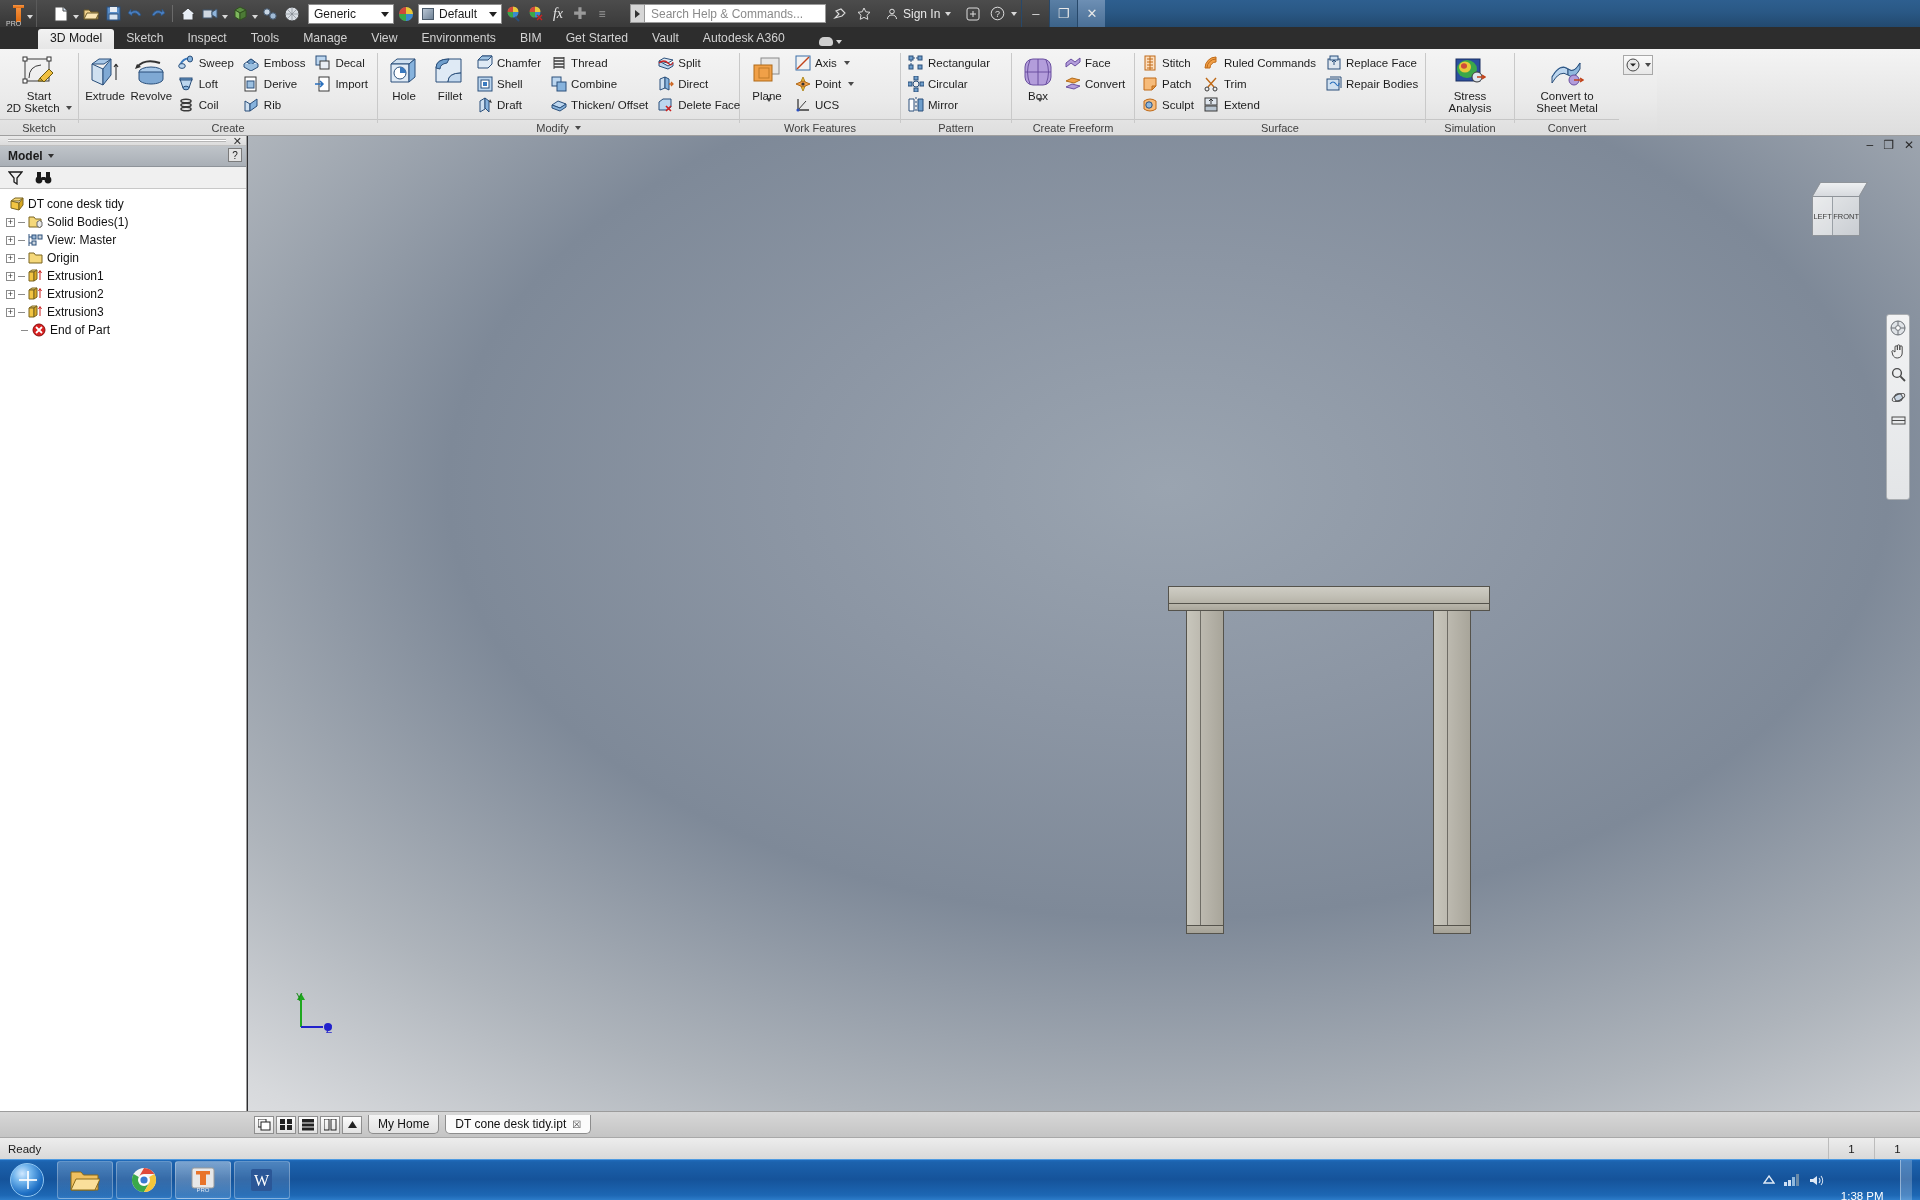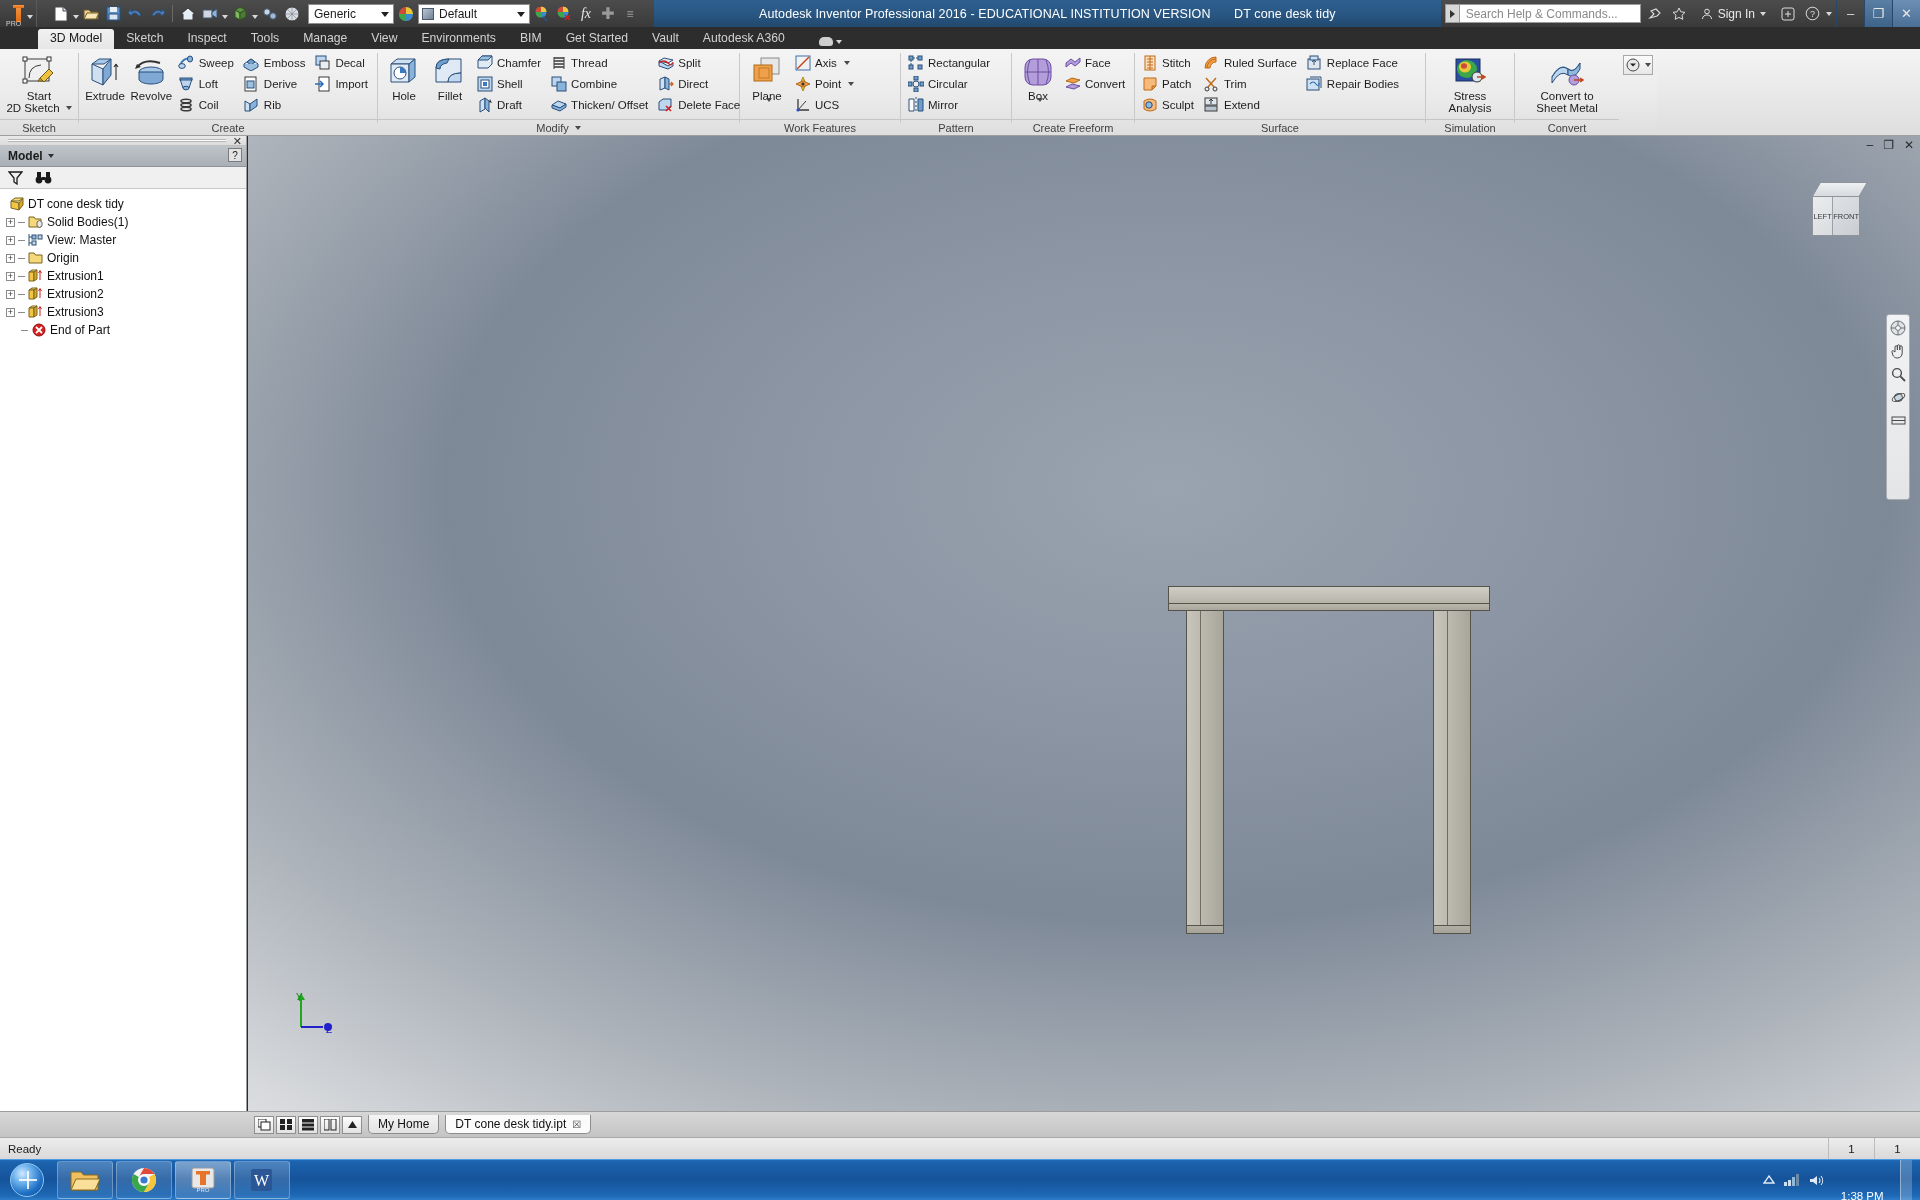--- a/index.html
+++ b/index.html
@@ -395,21 +395,21 @@
       </div>
       <div class="qbtn">
         <svg width="16" height="16" viewBox="0 0 16 16">
             <circle cx="8" cy="8" r="7" fill="#fff" stroke="#3b3b3b"></circle>
             <path d="M8 1a7 7 0 0 1 7 7H8z" fill="#e8c83a"></path>
             <path d="M8 8h7a7 7 0 0 1-7 7z" fill="#3a8ad0"></path>
             <path d="M8 8v7A7 7 0 0 1 1 8z" fill="#3aa84a"></path>
             <path d="M1 8a7 7 0 0 1 7-7v7z" fill="#d04a3a"></path>
           </svg>
       </div>
-      <div class="combo" style="width:112px;padding-left:20px;">
+      <div class="combo" style="width:84px;padding-left:20px;">
         <span style="position:absolute;left:3px;top:3px;width:12px;height:12px;background:linear-gradient(135deg,#b9c6d4,#6f8296);border:1px solid #4a5a6a;"></span>
         <span>Default</span>
         <span class="arrow"></span>
       </div>
       <div class="qbtn">
         <svg width="16" height="16" viewBox="0 0 16 16">
             <circle cx="7" cy="6" r="5.5" fill="#fff" stroke="#3b3b3b"></circle>
             <path d="M7 .5A5.5 5.5 0 0 1 12.5 6H7z" fill="#e8c83a"></path>
             <path d="M7 6h5.5A5.5 5.5 0 0 1 7 11.5z" fill="#3a8ad0"></path>
             <path d="M7 6v5.5A5.5 5.5 0 0 1 1.5 6z" fill="#3aa84a"></path>
@@ -431,24 +431,20 @@
           <span style="font-style:italic;font-family:'Liberation Serif',serif;color:#e8e8e8;font-size:14px;">fx</span>
         </div>
       <div class="qbtn">
           <span style="color:#9a9a9a;font-size:16px;">✚</span>
         </div>
       <div class="qbtn">
           <span style="color:#9a9a9a;font-size:12px;">≡</span>
         </div>
     </div>
 
-    <div class="title-text">
-      <span>Autodesk Inventor Professional 2016 - EDUCATIONAL INSTITUTION VERSION</span>
-      <span class="title-doc">DT cone desk tidy</span>
-    </div>
 
     <div class="search-wrap">
       <div style="display:flex;">
         <div class="search-pre">
             <span class="tri-r"></span>
           </div>
         <div class="search-box" title="Search Help &amp; Commands...">
           <span>Search Help &amp; Commands...</span>
         </div>
       </div>
@@ -954,21 +950,21 @@
         <div class="col">
           <div class="smbtn">
             <span class="glyph">
               <svg width="16" height="16" viewBox="0 0 16 16">
                   <path d="M2 13 A11 11 0 0 1 13 2 L13 7 A6 6 0 0 0 7 13z" fill="#f0a048" stroke="#c06a18"></path>
                   <g stroke="#c06a18" fill="none">
                     <path d="M4 13 A9 9 0 0 1 13 4"></path>
                   </g>
                 </svg>
             </span>
-            <span>Ruled Surface</span>
+            <span>Ruled Commands</span>
           </div>
           <div class="smbtn">
             <span class="glyph">
               <svg width="16" height="16" viewBox="0 0 16 16">
                   <path d="M3 2l8 9M13 2l-8 9" stroke="#c06a18" stroke-width="1.4" fill="none"></path>
                   <circle cx="4" cy="13" r="2" fill="none" stroke="#3a3a3a"></circle>
                   <circle cx="12" cy="13" r="2" fill="none" stroke="#3a3a3a"></circle>
                 </svg>
             </span>
             <span>Trim</span>

